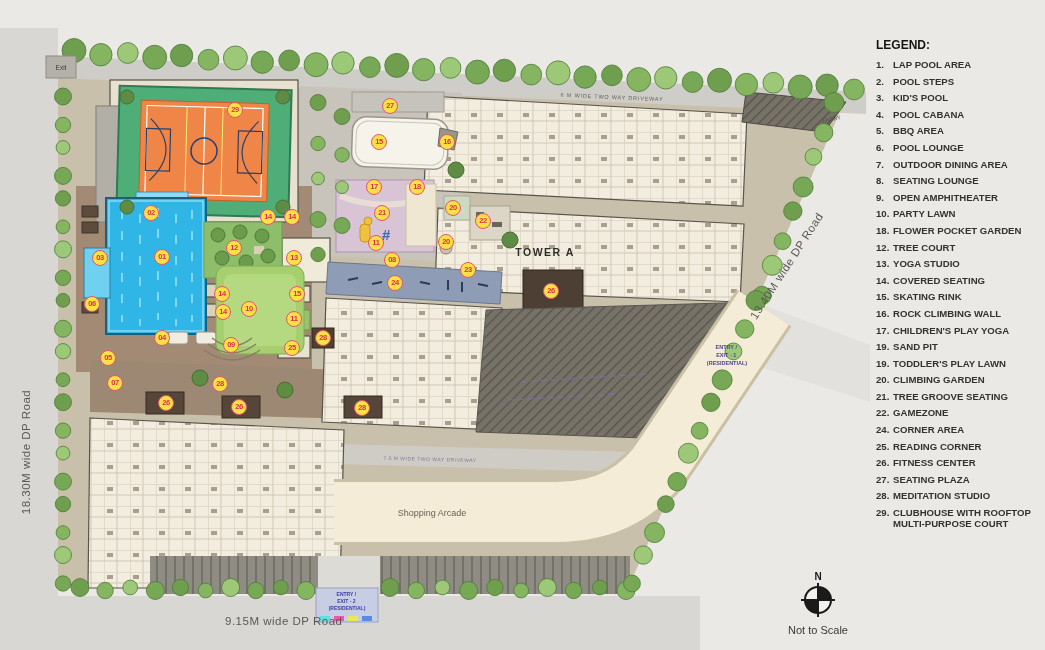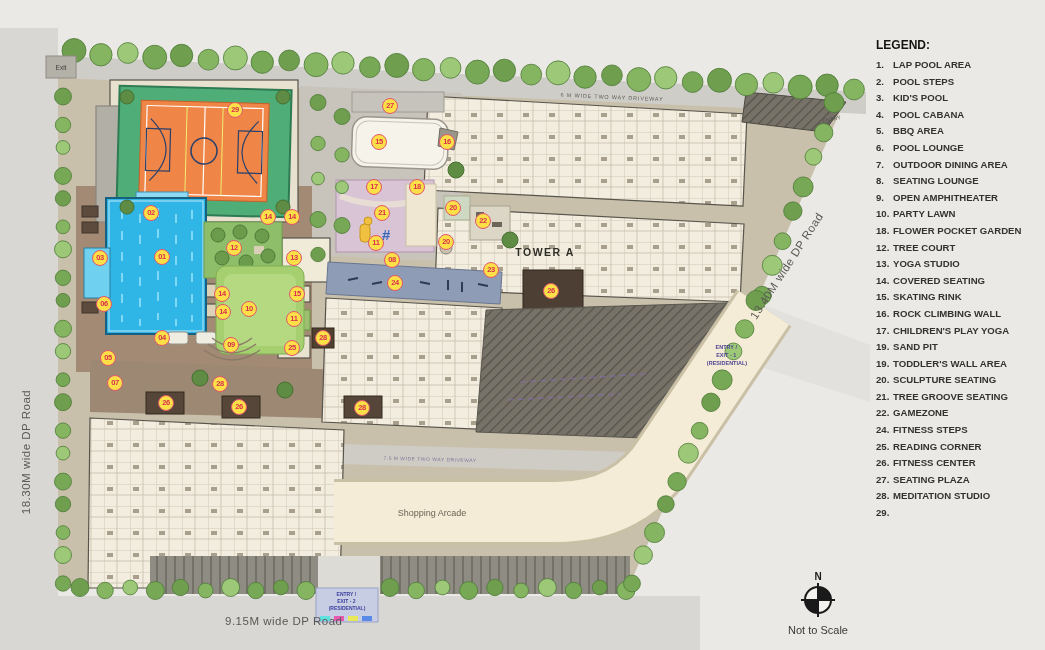--- a/index.html
+++ b/index.html
@@ -358,26 +358,26 @@
       <div class="mk" style="left: 445px; top: 200px;">20</div>
       <div class="mk" style="left: 374px; top: 205px;">21</div>
       <div class="mk" style="left: 475px; top: 198px; margin-top: 15px;">22</div>
       <div class="mk" style="left: 226px; top: 240px;">12</div>
       <div class="mk" style="left: 154px; top: 249px;">01</div>
       <div class="mk" style="left: 92px; top: 250px;">03</div>
       <div class="mk" style="left: 286px; top: 250px;">13</div>
       <div class="mk" style="left: 368px; top: 235px;">11</div>
       <div class="mk" style="left: 438px; top: 234px;">20</div>
       <div class="mk" style="left: 384px; top: 252px;">08</div>
-      <div class="mk" style="left: 460px; top: 262px; margin-left: 23px;">23</div>
+      <div class="mk" style="left: 460px; top: 262px;">23</div>
       <div class="mk" style="left: 387px; top: 275px;">24</div>
       <div class="mk" style="left: 543px; top: 283px;">26</div>
       <div class="mk" style="left: 214px; top: 286px;">14</div>
       <div class="mk" style="left: 289px; top: 286px;">15</div>
-      <div class="mk" style="left: 96px; top: 296px;">06</div>
+      <div class="mk" style="left: 84px; top: 296px;">06</div>
       <div class="mk" style="left: 241px; top: 301px;">10</div>
       <div class="mk" style="left: 215px; top: 304px;">14</div>
       <div class="mk" style="left: 286px; top: 311px;">11</div>
       <div class="mk" style="left: 154px; top: 330px;">04</div>
       <div class="mk" style="left: 315px; top: 330px;">28</div>
       <div class="mk" style="left: 223px; top: 337px;">09</div>
       <div class="mk" style="left: 284px; top: 340px;">25</div>
       <div class="mk" style="left: 100px; top: 350px;">05</div>
       <div class="mk" style="left: 107px; top: 375px;">07</div>
       <div class="mk" style="left: 212px; top: 376px;">28</div>
@@ -456,53 +456,54 @@
         <div class="lg-row">
           <span class="lg-num">17.</span>
           <span class="lg-label">CHILDREN'S PLAY YOGA</span>
         </div>
         <div class="lg-row">
           <span class="lg-num">19.</span>
           <span class="lg-label">SAND PIT</span>
         </div>
         <div class="lg-row">
           <span class="lg-num">19.</span>
-          <span class="lg-label">TODDLER'S WALL AREA</span>
+          <span class="lg-label">TODDLER'S PLAY LAWN</span>
         </div>
         <div class="lg-row">
           <span class="lg-num">20.</span>
-          <span class="lg-label">SCULPTURE SEATING</span>
+          <span class="lg-label">CLIMBING GARDEN</span>
         </div>
         <div class="lg-row">
           <span class="lg-num">21.</span>
           <span class="lg-label">TREE GROOVE SEATING</span>
         </div>
         <div class="lg-row">
           <span class="lg-num">22.</span>
           <span class="lg-label">GAMEZONE</span>
         </div>
         <div class="lg-row">
           <span class="lg-num">24.</span>
-          <span class="lg-label">FITNESS STEPS</span>
+          <span class="lg-label">CORNER AREA</span>
         </div>
         <div class="lg-row">
           <span class="lg-num">25.</span>
           <span class="lg-label">READING CORNER</span>
         </div>
         <div class="lg-row">
           <span class="lg-num">26.</span>
           <span class="lg-label">FITNESS CENTER</span>
         </div>
         <div class="lg-row">
           <span class="lg-num">27.</span>
           <span class="lg-label">SEATING PLAZA</span>
         </div>
         <div class="lg-row">
           <span class="lg-num">28.</span>
           <span class="lg-label">MEDITATION STUDIO</span>
         </div>
         <div class="lg-row">
           <span class="lg-num">29.</span>
+          <span class="lg-label">CLUBHOUSE WITH ROOFTOP MULTI-PURPOSE COURT</span>
         </div>
       </div>
   </div>
 
 </div>
 
 </body></html>

